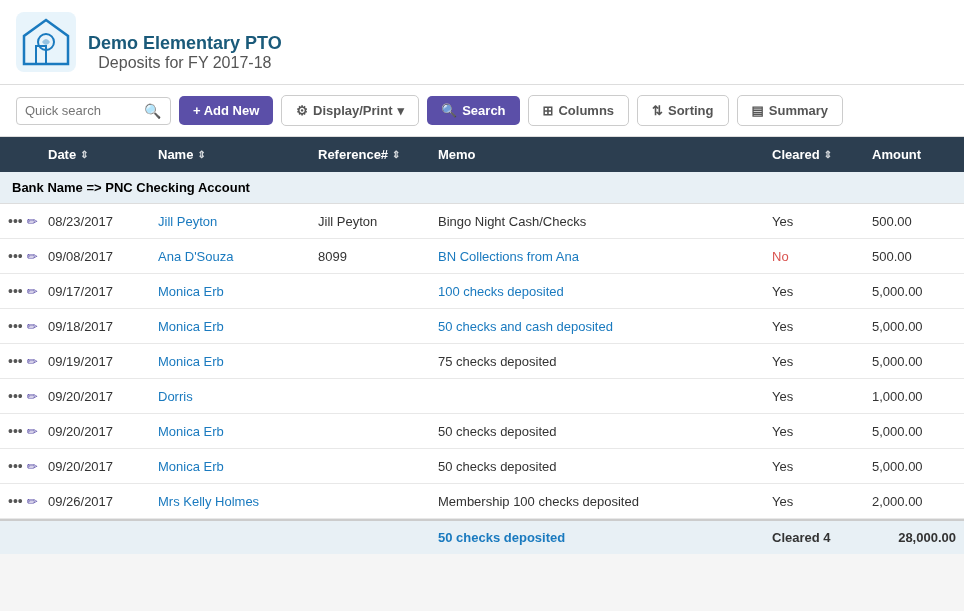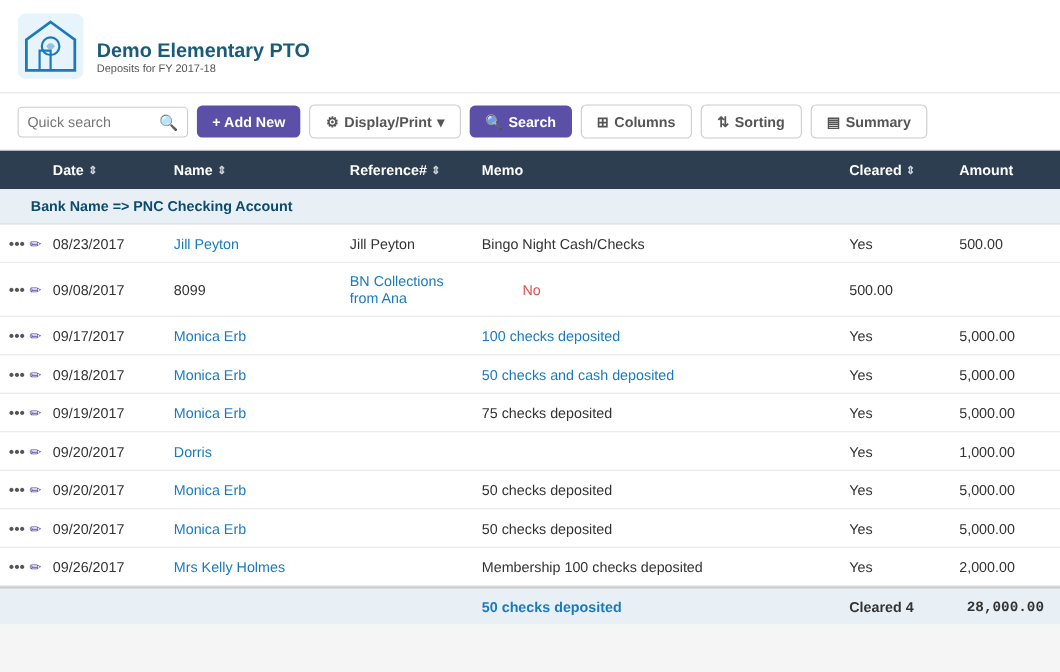--- a/index.html
+++ b/index.html
@@ -2,56 +2,56 @@
 <html><head>
   <meta charset="utf-8">
   <style>
     * { box-sizing: border-box; margin: 0; padding: 0; }
     body { font-family: Arial, sans-serif; font-size: 13px; background: #f5f5f5; color: #333; }
 
     .header { display: flex; align-items: center; padding: 12px 16px; background: #fff; border-bottom: 1px solid #ddd; }
     .header-logo { width: 60px; height: 60px; margin-right: 12px; }
     .header-title { display: flex; flex-direction: column; margin-top: 20px; }
     .header-title-main { font-size: 18px; font-weight: bold; color: #1a5a7a; }
-    .header-title-sub { font-size: 10px; color: #555; }
+    .header-title-sub { font-size: 16px; color: #555; text-align: center; }
 
     .toolbar { display: flex; align-items: center; padding: 10px 16px; background: #fff; border-bottom: 1px solid #ddd; gap: 8px; }
     .search-box { display: flex; align-items: center; border: 1px solid #ccc; border-radius: 4px; padding: 5px 8px; background: #fff; width: 155px; }
     .search-box input { border: none; outline: none; font-size: 13px; color: #aaa; width: 100%; background: transparent; }
     .search-icon-sm { color: #555; font-size: 14px; }
 
     .btn { display: flex; align-items: flex-end; gap: 5px; padding: 7px 14px; border: none; border-radius: 5px; cursor: pointer; font-size: 13px; font-weight: bold; }
     .btn-primary { background: #5b4fa8; color: #fff; }
     .btn-outline { background: #fff; color: #555; border: 1px solid #ccc; }
     .btn-search { background: #5b4fa8; color: #fff; }
 
     .table-container { background: #fff; margin: 0; }
     .table-header { display: grid; grid-template-columns: 40px 110px 160px 120px 1fr 100px 100px; background: #2c3e50; color: #fff; font-weight: bold; font-size: 13px; }
     .table-header .th { padding: 10px 8px; display: flex; align-items: center; gap: 4px; }
     .th-sort { font-size: 10px; opacity: 0.8; }
 
-    .bank-group-header { padding: 8px 28px; background: #e8f0f5; font-weight: bold; font-size: 13px; color: #0c4a6e; border-bottom: 1px solid #ddd; }
+    .bank-group-header { padding: 8px 12px; background: #e8f0f5; font-weight: bold; font-size: 13px; color: #000000; border-bottom: 1px solid #ddd; }
 
     .table-row { display: grid; grid-template-columns: 40px 110px 160px 120px 1fr 100px 100px; border-bottom: 1px solid #e8e8e8; align-items: center; }
     .td { padding: 9px 8px; font-size: 13px; color: #333; }
     .td-actions { display: flex; align-items: center; gap: 4px; }
     .action-dots { color: #555; cursor: pointer; font-size: 14px; }
     .action-edit { color: #5b4fa8; cursor: pointer; font-size: 13px; }
     .td-name { color: #1a7abf; }
     .td-memo { color: #1a7abf; }
     .td-memo-black { color: #333; }
     .td-amount { text-align: left; }
     .td-cleared { }
     .yes-badge { color: #333; }
-    .no-badge { color: #d9534f; margin-left: 37px; }
+    .no-badge { color: #d9534f; }
 
     .footer-row { display: grid; grid-template-columns: 40px 110px 160px 120px 1fr 100px 100px; background: #e8f0f5; border-top: 2px solid #ccc; align-items: center; }
     .footer-td { padding: 9px 8px; font-size: 13px; font-weight: bold; color: #333; }
     .footer-label { color: #1a7abf; }
-    .footer-amount { text-align: center; font-family: Liberation Mono, monospace; }
+    .footer-amount { text-align: right; }
   </style>
 </head>
 <body>
 
 <div class="header">
   <div class="header-logo">
     <svg width="60" height="60" viewBox="0 0 60 60">
       <rect width="60" height="60" rx="8" fill="#e8f4fb"></rect>
       <path d="M30 8 L52 24 L52 52 L8 52 L8 24 Z" fill="none" stroke="#1a7abf" stroke-width="2.5"></path>
       <path d="M20 52 L20 34 L30 34 L30 52" fill="none" stroke="#1a7abf" stroke-width="2"></path>
@@ -133,20 +133,21 @@
     <div class="td td-memo-black">Bingo Night Cash/Checks</div>
     <div class="td td-cleared yes-badge">Yes</div>
     <div class="td td-amount">500.00</div>
   </div>
       <div class="table-row">
     <div class="td td-actions">
       <span class="action-dots">•••</span>
       <span class="action-edit">✏</span>
     </div>
     <div class="td">09/08/2017</div>
+    <div class="td td-name">Ana D'Souza</div>
     <div class="td">8099</div>
     <div class="td td-memo">BN Collections from Ana</div>
     <div class="td td-cleared no-badge">No</div>
     <div class="td td-amount">500.00</div>
   </div>
       <div class="table-row">
     <div class="td td-actions">
       <span class="action-dots">•••</span>
       <span class="action-edit">✏</span>
     </div>

